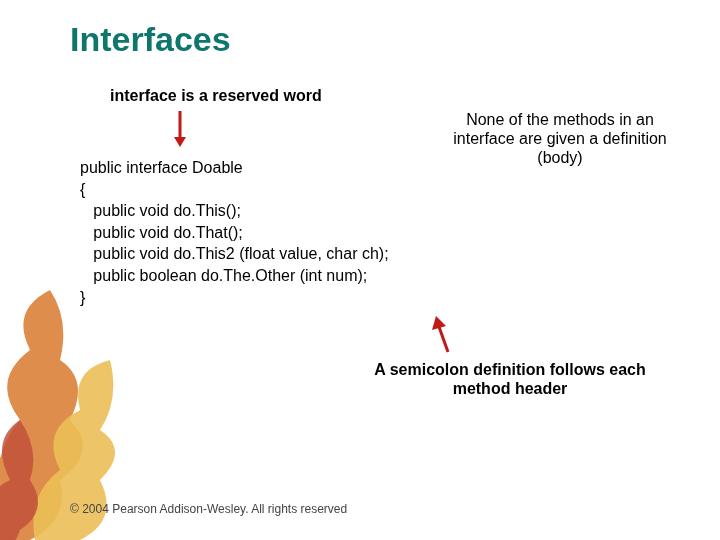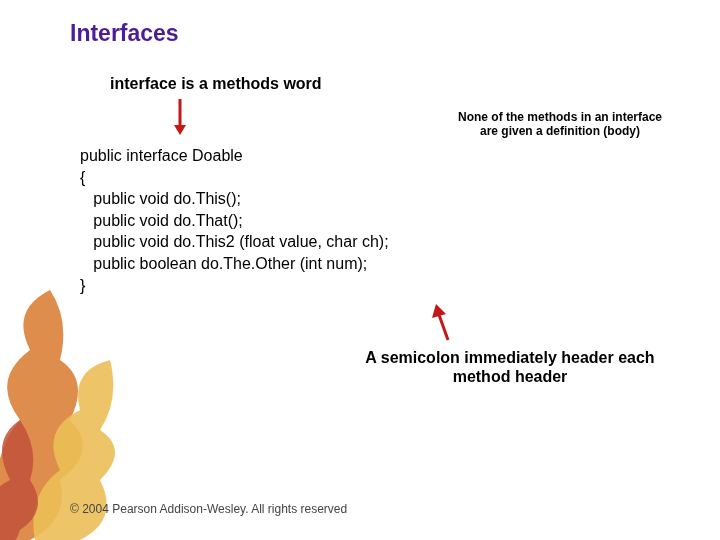--- a/index.html
+++ b/index.html
@@ -20,44 +20,44 @@
     height: 300px;
     z-index: 0;
     opacity: 0.85;
   }
   .slide {
     position: relative;
     z-index: 1;
     padding: 20px 50px 0 70px;
   }
   .title {
-    font-size: 23px;
+    font-size: 34px;
     font-weight: bold;
-    color: #4c1d95;
+    color: #0f766e;
     margin: 0 0 28px 0;
   }
   .ann1 {
     font-size: 16px;
     font-weight: bold;
     color: #000;
     margin-left: 40px;
   }
   .ann1 .kw { font-style: normal; text-align: right; }
   .arrow-down {
     margin-left: 100px;
     margin-top: 4px;
     margin-bottom: 4px;
   }
   .ann2 {
     position: absolute;
     right: 50px;
     top: 110px;
     width: 220px;
-    font-size: 12px;
-    font-weight: bold;
+    font-size: 16px;
+    font-weight: normal;
     color: #000;
     text-align: center;
     line-height: 1.2;
   }
   .code {
     font-family: Liberation Sans, sans-serif;
     font-size: 16px;
     white-space: pre;
     color: #000;
     margin-left: 10px;
@@ -90,21 +90,21 @@
 <svg class="leaf-bg" viewBox="0 0 180 300">
   <path d="M20 280 Q5 200 40 160 Q10 120 50 90 Q30 50 70 30 Q90 60 80 100 Q110 120 90 160 Q120 190 80 220 Q90 260 50 280 Z" fill="#d97a2e"></path>
   <path d="M60 300 Q40 240 80 210 Q60 170 100 150 Q90 110 130 100 Q140 140 120 170 Q150 190 120 220 Q140 260 100 280 Q90 300 60 300 Z" fill="#e8b43a" opacity="0.9"></path>
   <path d="M0 300 Q-10 240 30 220 Q10 180 40 160 Q60 190 50 220 Q70 250 40 270 Q30 300 0 300 Z" fill="#b73418" opacity="0.85"></path>
 </svg>
 
 <div class="slide">
   <h1 class="title">Interfaces</h1>
 
   <div class="ann1">
-    <span class="kw">interface</span><span> is a methods word</span>
+    <span class="kw">interface</span><span> is a reserved word</span>
   </div>
 
   <svg class="arrow-down" width="20" height="40">
     <line x1="10" y1="2" x2="10" y2="30" stroke="#c21818" stroke-width="3"></line>
     <polygon points="10,38 4,28 16,28" fill="#c21818"></polygon>
   </svg>
 
   <div class="ann2">None of the methods in an interface are given a definition (body)</div>
 
   <div class="code">public interface Doable
@@ -113,16 +113,16 @@
    public void do.That();
    public void do.This2 (float value, char ch);
    public boolean do.The.Other (int num);
 }</div>
 
   <svg class="arrow-up" width="30" height="40">
     <line x1="18" y1="38" x2="8" y2="10" stroke="#c21818" stroke-width="3"></line>
     <polygon points="6,2 2,16 16,12" fill="#c21818"></polygon>
   </svg>
 
-  <div class="ann3">A semicolon immediately header each method header</div>
+  <div class="ann3">A semicolon definition follows each method header</div>
 </div>
 
 <div class="footer">© 2004 Pearson Addison-Wesley. All rights reserved</div>
 
 </body></html>

